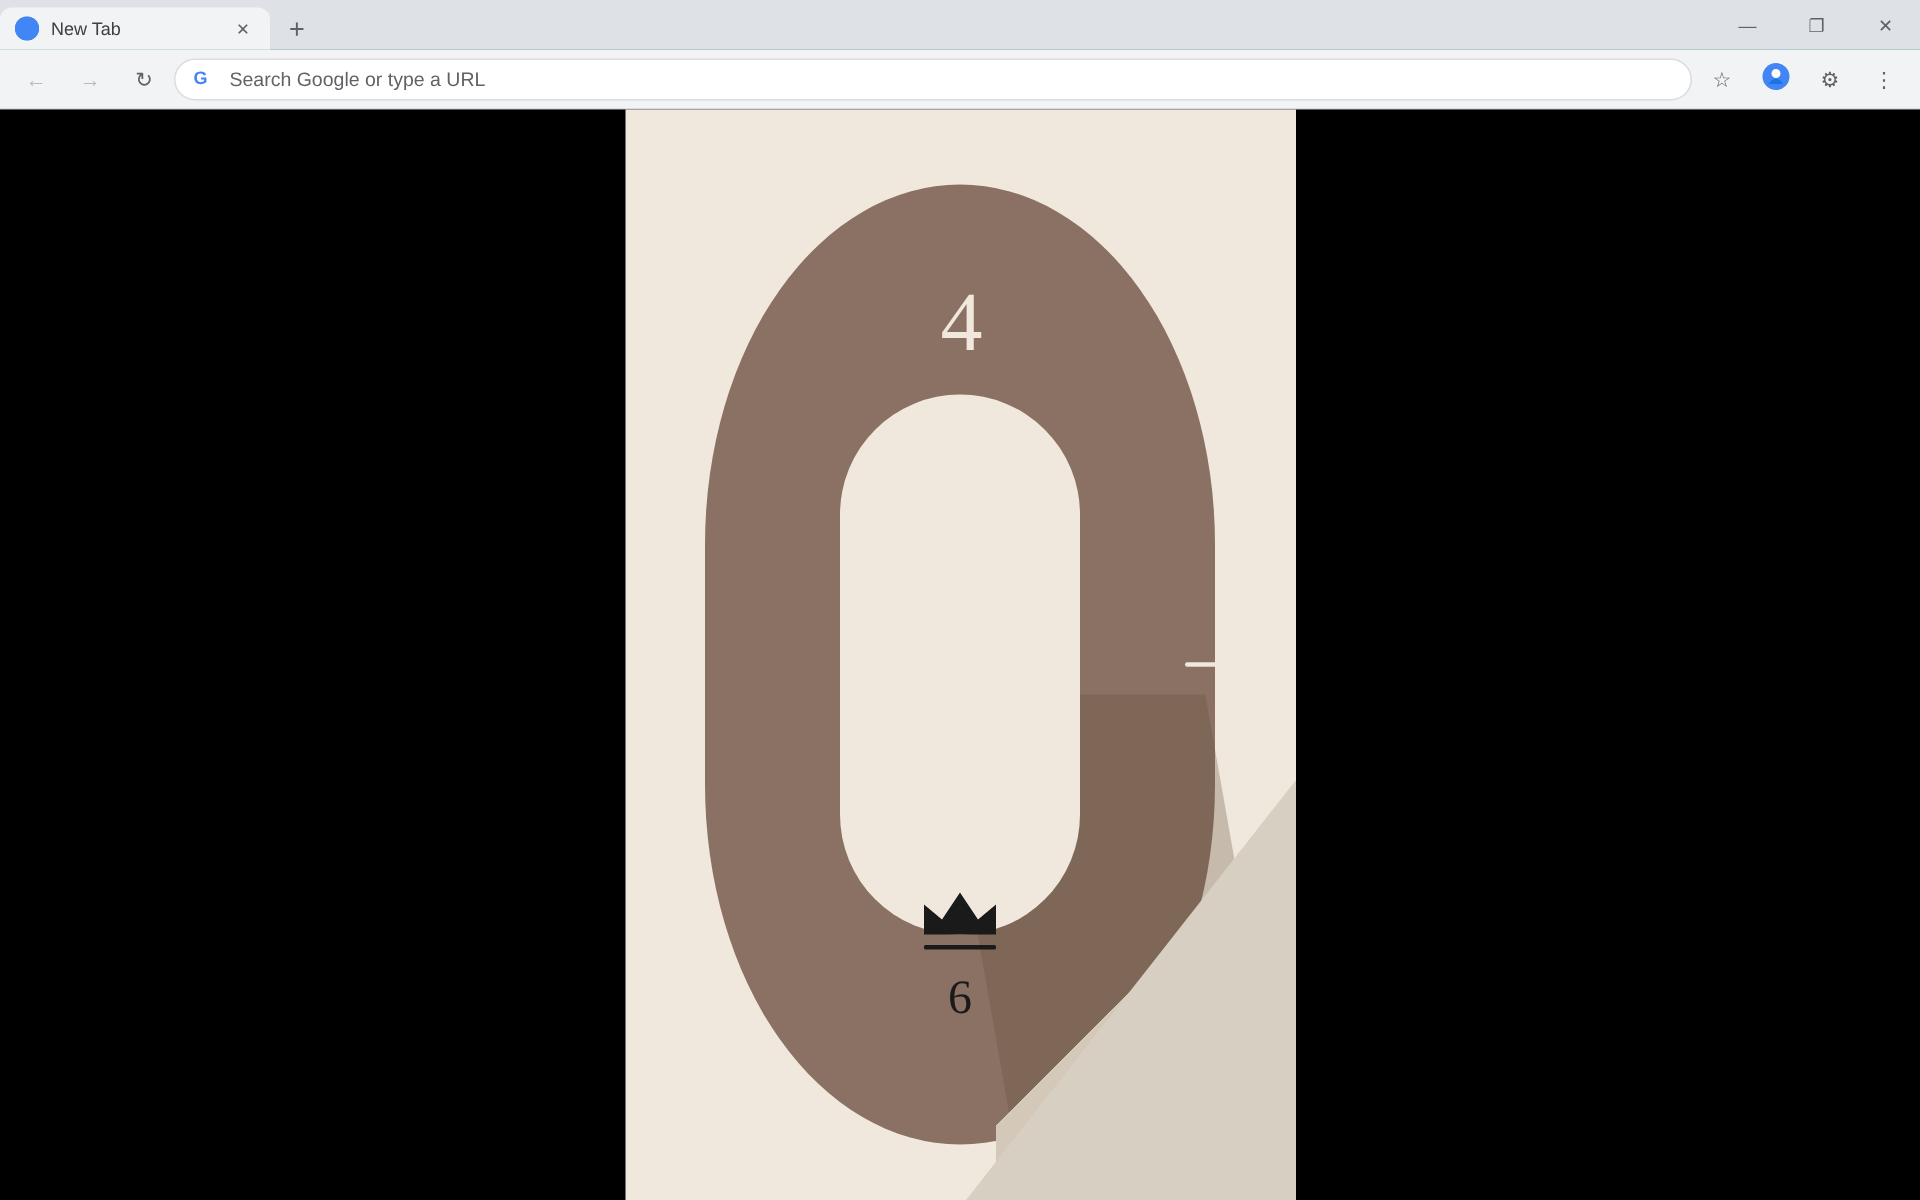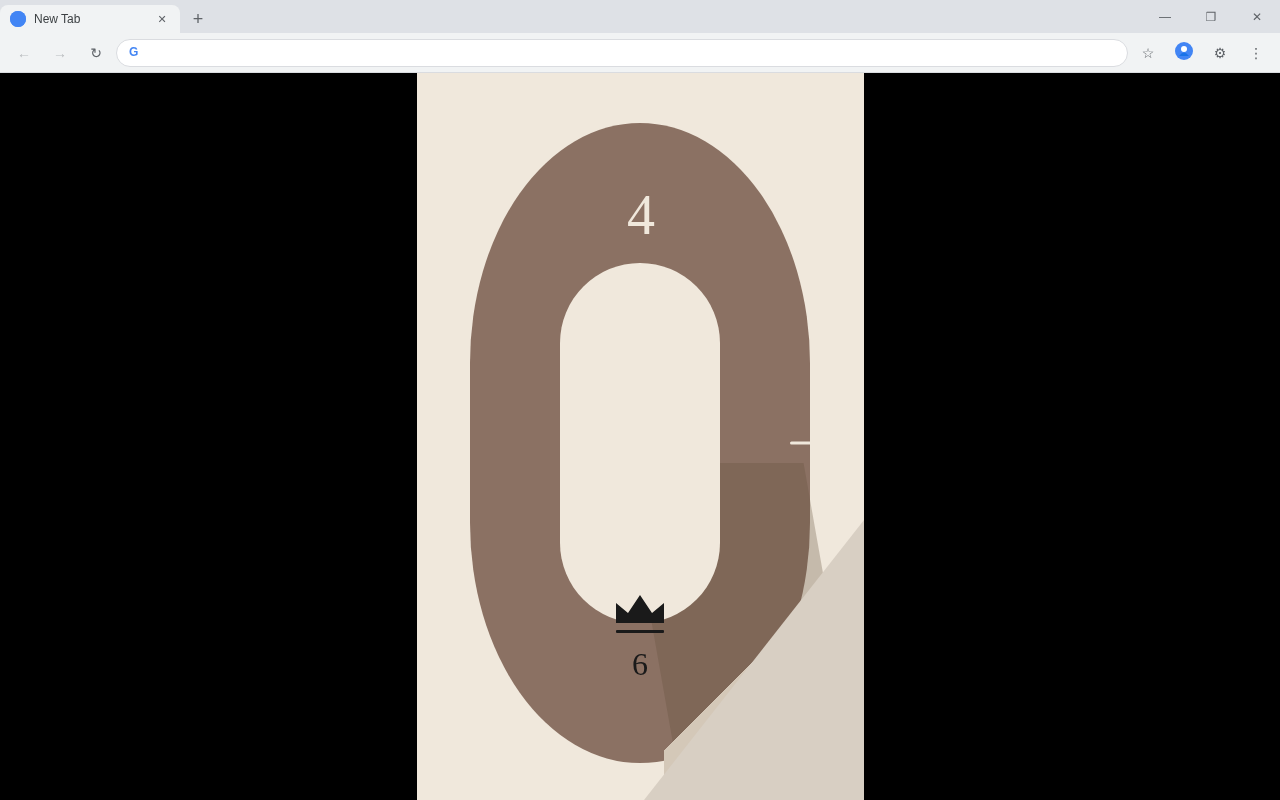--- a/index.html
+++ b/index.html
@@ -357,20 +357,21 @@
       <span>←</span>
     </div>
     <div class="nav-btn disabled">
       <span>→</span>
     </div>
     <div class="nav-btn">
       <span>↻</span>
     </div>
     <div class="address-bar">
       <span class="google-g">G</span>
+      <span class="address-text">Search Google or type a URL</span>
     </div>
     <div class="toolbar-icons">
       <div class="toolbar-icon">
         <span>☆</span>
       </div>
       <div class="toolbar-icon">
         <span>
           <svg width="20" height="20" viewBox="0 0 20 20">
             <circle cx="10" cy="10" r="9" fill="#4285f4" stroke="none"></circle>
             <path d="M5 15 Q10 8 15 15" fill="#1a73e8"></path>

